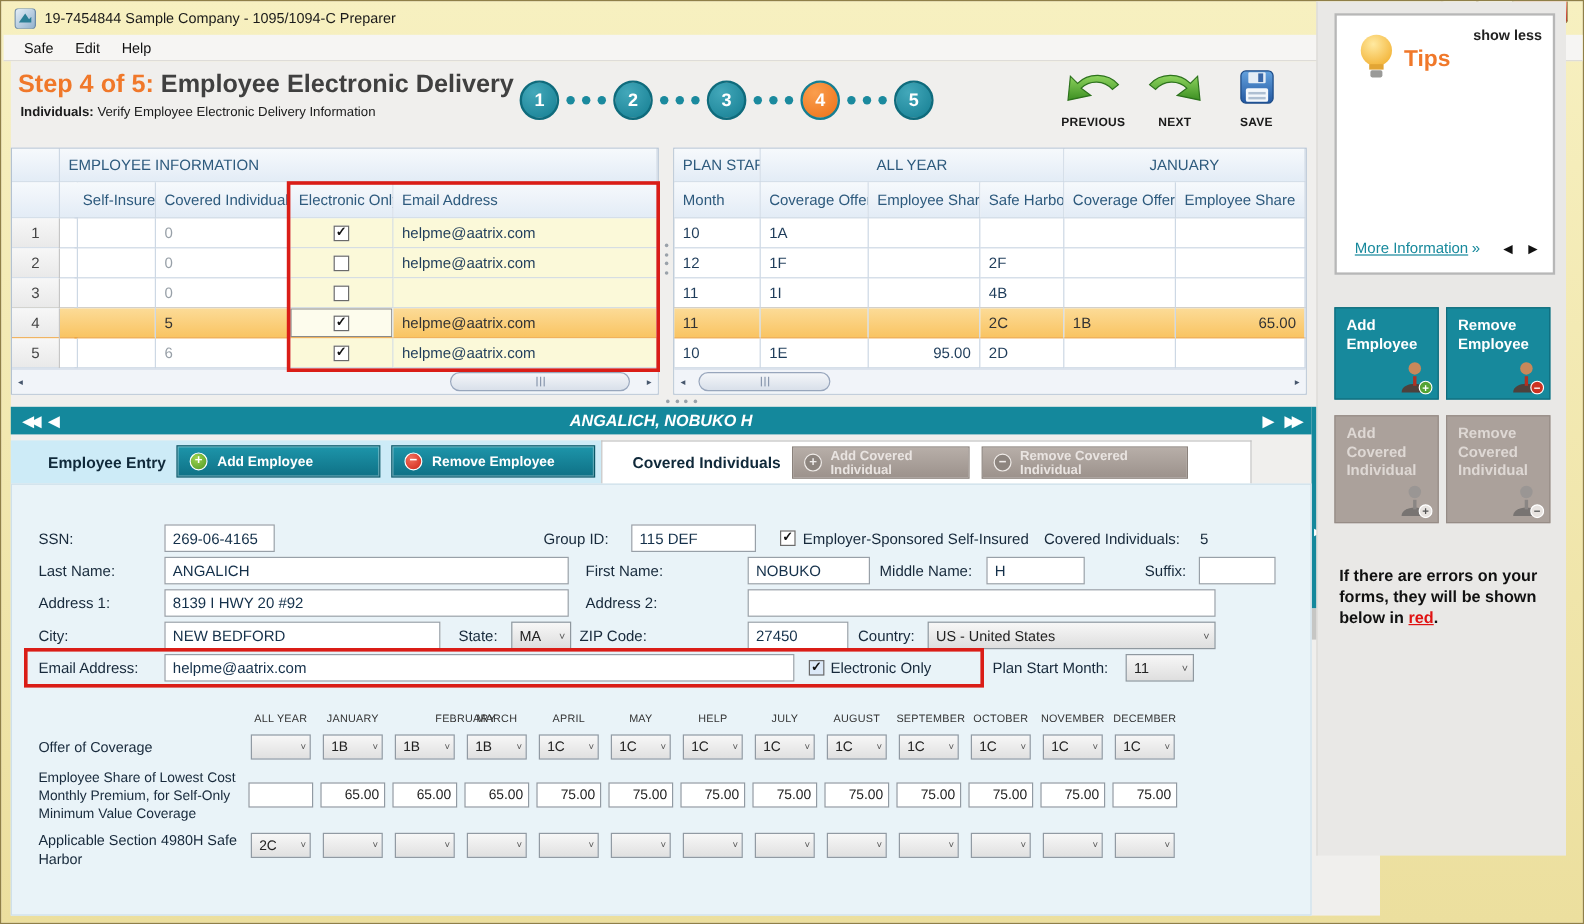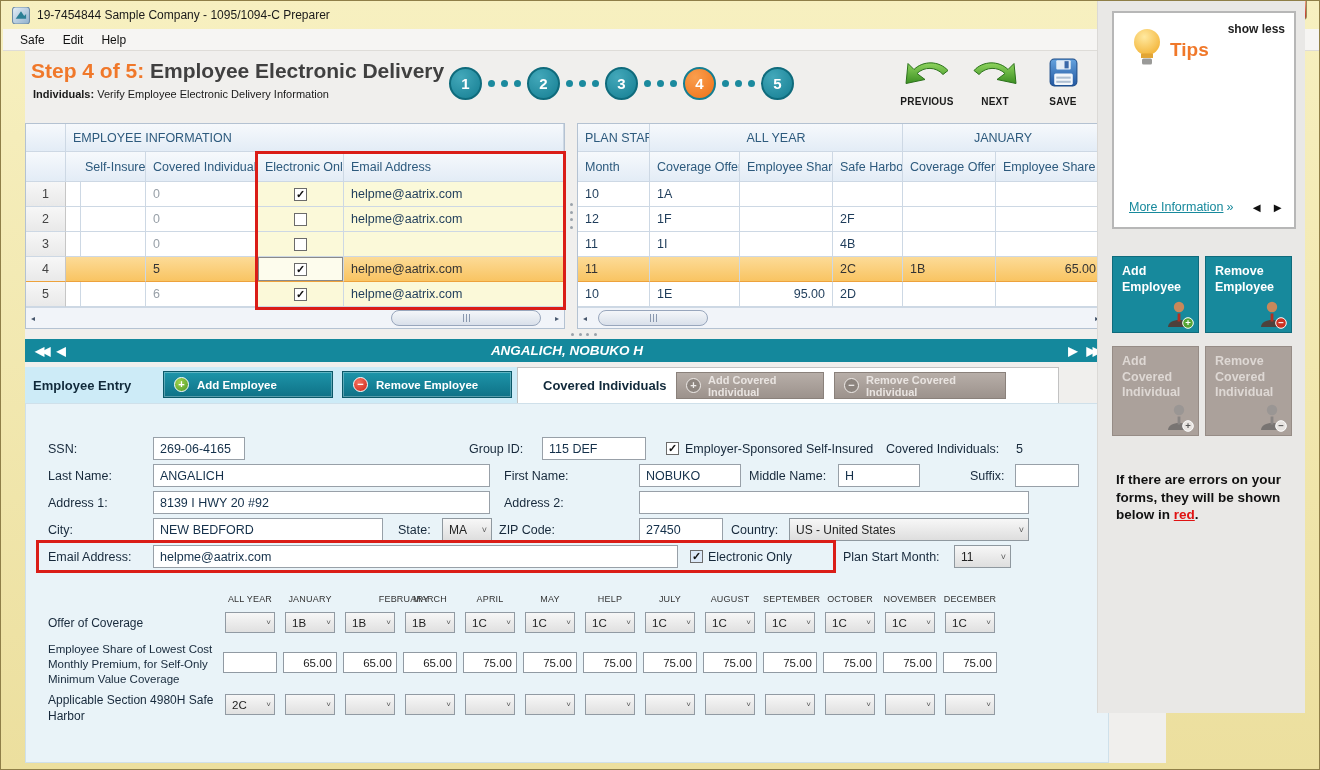--- a/index.html
+++ b/index.html
@@ -17,21 +17,21 @@
   .win-btn.minb{border-radius:0 0 0 4px}
   .win-btn.closeb{width:46px;background:linear-gradient(#eda184,#ce5340 60%,#b83a28);border-radius:0 0 4px 0;color:#fff;font-weight:bold;font-size:11px;text-shadow:0 1px 1px #7a2012}
   .glyph-min{width:10px;height:3px;background:#4a4636}
   .glyph-max{width:10px;height:9px;border:1px solid #4a4636;border-top:3px solid #4a4636}
 
   
   .menubar{position:absolute;left:2px;top:28px;width:1316px;height:22px;background:#f6f5f3;border-bottom:1px solid #dedcd8;display:flex;align-items:center;padding-left:8px}
   .menu-item{font-size:12px;color:#111;padding:2px 9px}
 
   
-  .client{position:absolute;left:24px;top:50px;width:1141px;height:712px;background:#f0efed}
+  .client{position:absolute;left:8px;top:50px;width:1141px;height:712px;background:#f0efed}
 
   
   .step-line{position:absolute;left:6px;top:8px;font-size:21px;font-weight:bold;white-space:nowrap}
   .step-prefix{color:#f0782a}
   .step-name{color:#404040}
   .instructions{position:absolute;left:8px;top:37px;font-size:11px;color:#1a1a1a}
   #steps{position:absolute;left:424px;top:13px;height:38px;display:flex;align-items:center;gap:6px}
   .step-circle{width:33px;height:33px;border-radius:50%;background:radial-gradient(circle at 35% 28%,#43a8ba,#157e92);border:2px solid #0f6b7c;color:#fff;font-weight:bold;font-size:15px;display:flex;align-items:center;justify-content:center;flex:0 0 auto}
   .step-circle.active{background:radial-gradient(circle at 35% 28%,#fa9e4d,#ee7118);border-color:#157e92}
   .step-dot{width:7px;height:7px;border-radius:50%;background:#1b8a9e;flex:0 0 auto}
@@ -72,21 +72,21 @@
 
   
   .record-bar{position:absolute;left:0;top:288px;width:1084px;height:23px;background:#14889c;color:#fff;display:flex;align-items:center;justify-content:center;font-size:13.5px;font-style:italic;font-weight:bold}
   .rb-nav{position:absolute;top:0;height:100%;display:flex;align-items:center;gap:9px;font-size:12px;font-style:normal}
   .rb-nav.l{left:10px}.rb-nav.r{right:10px}
   .rb-arrow{letter-spacing:-3px;cursor:default}
 
   
   .tab-active{position:absolute;left:0;top:316px;width:492px;height:36px;background:#cdebf7;display:flex;align-items:center}
   .tab-label{font-weight:bold;font-size:13px;color:#10293a}
-  .tab-active .tab-label{margin-left:8px;width:110px}
+  .tab-active .tab-label{margin-left:31px;width:110px}
   .btn-teal{position:absolute;height:27px;top:4px;background:linear-gradient(#1d95aa,#0f7186);border:1px solid #0b5868;box-shadow:inset 0 0 0 1px rgba(255,255,255,.3);color:#fff;font-weight:bold;font-size:11.5px;display:flex;align-items:center;gap:8px;padding:0 10px;cursor:default}
   .ic-circle{width:15px;height:15px;border-radius:50%;border:1px solid #fff;display:flex;align-items:center;justify-content:center;color:#fff;font-weight:bold;font-size:11px;line-height:1;flex:0 0 auto}
   .ic-green{background:radial-gradient(circle at 35% 30%,#9ed24e,#4e9a27)}
   .ic-red{background:radial-gradient(circle at 35% 30%,#f2705e,#cf2517)}
   .ic-gray{background:#8d857f;border-color:#f0ece9;color:#efecea}
   .tab-inactive{position:absolute;left:492px;top:316px;width:542px;height:36px;background:#fff;border:1px solid #c2c2c2;border-bottom:none;display:flex;align-items:center}
   .tab-inactive .tab-label{margin-left:25px}
   .btn-gray{position:absolute;height:27px;top:4px;background:linear-gradient(#b7aea8,#9c928c);border:1px solid #8a817b;color:#e9e4e1;font-weight:bold;font-size:11px;display:flex;align-items:center;gap:7px;padding:0 9px;cursor:default}
 
   

